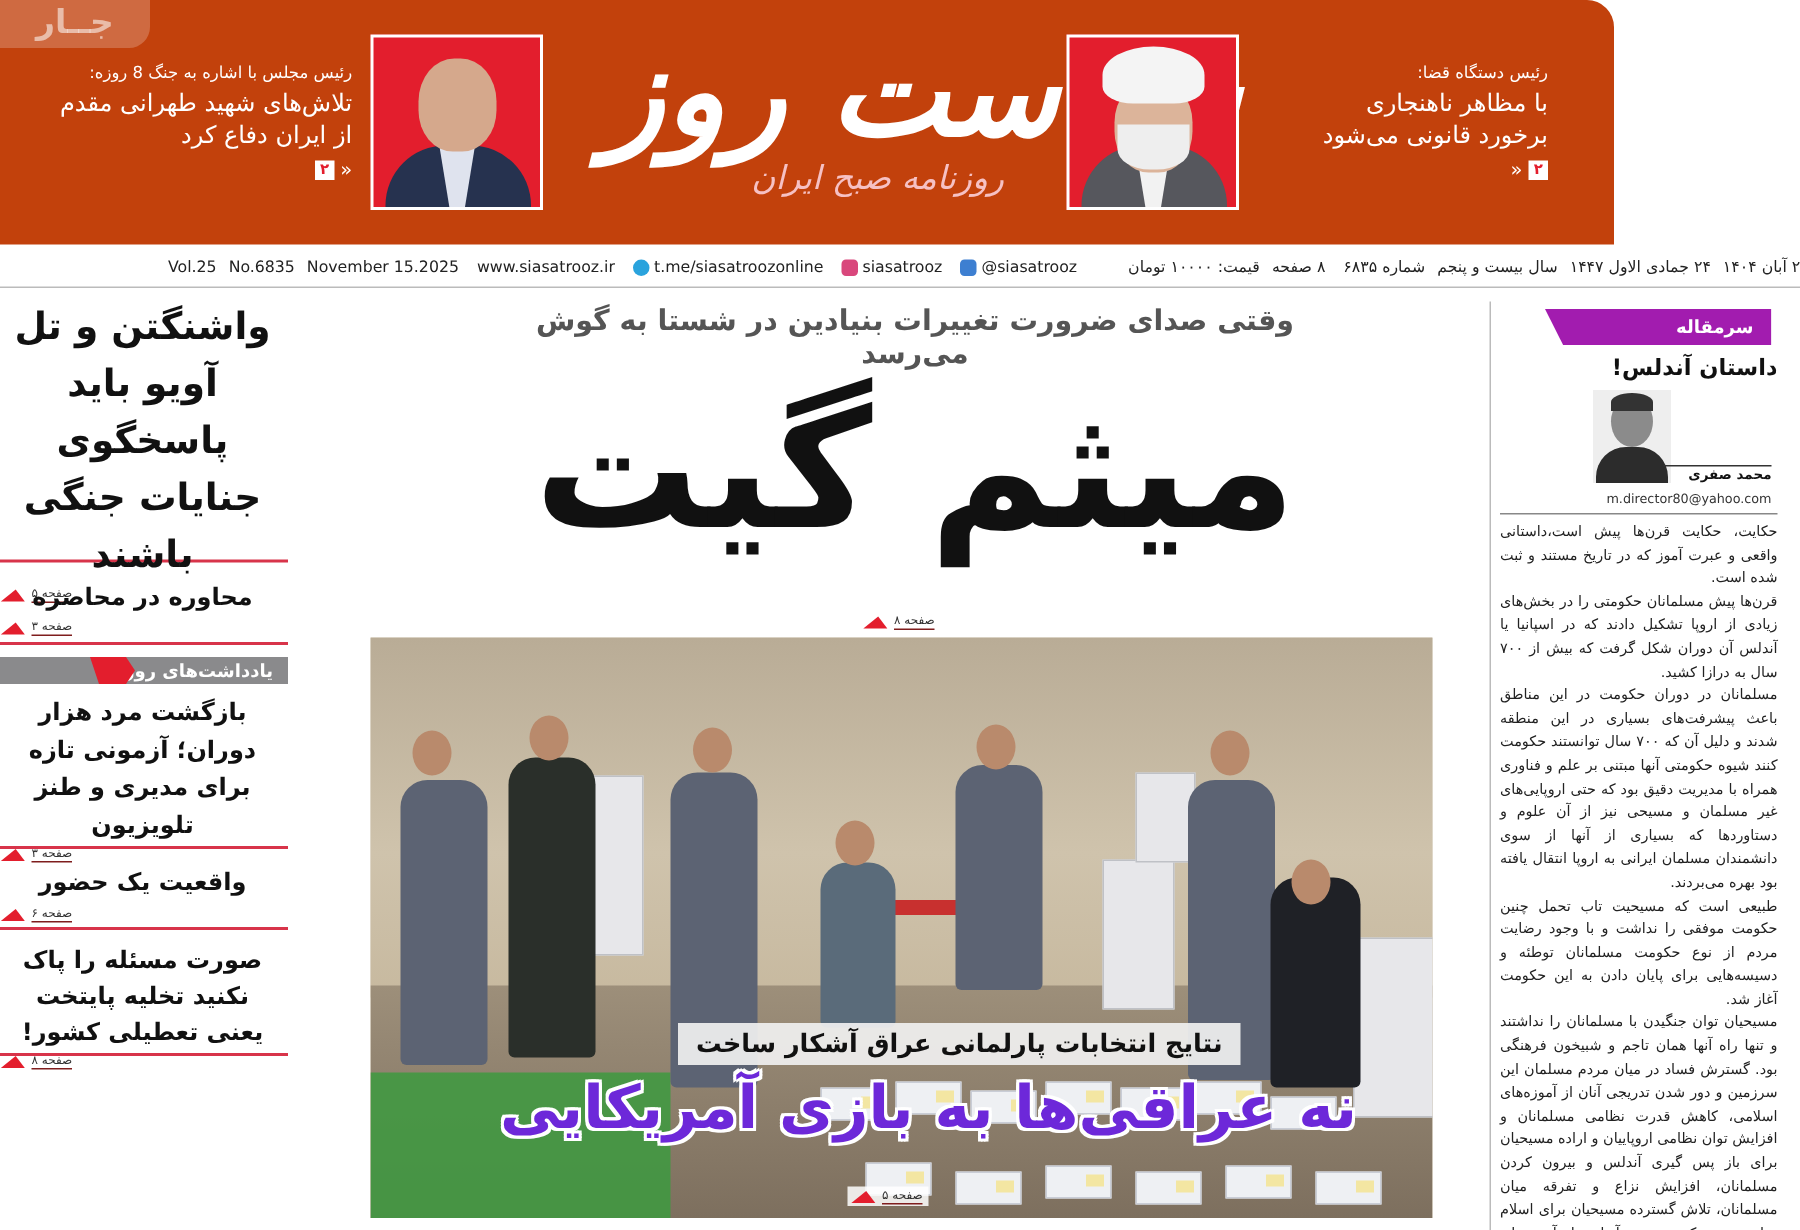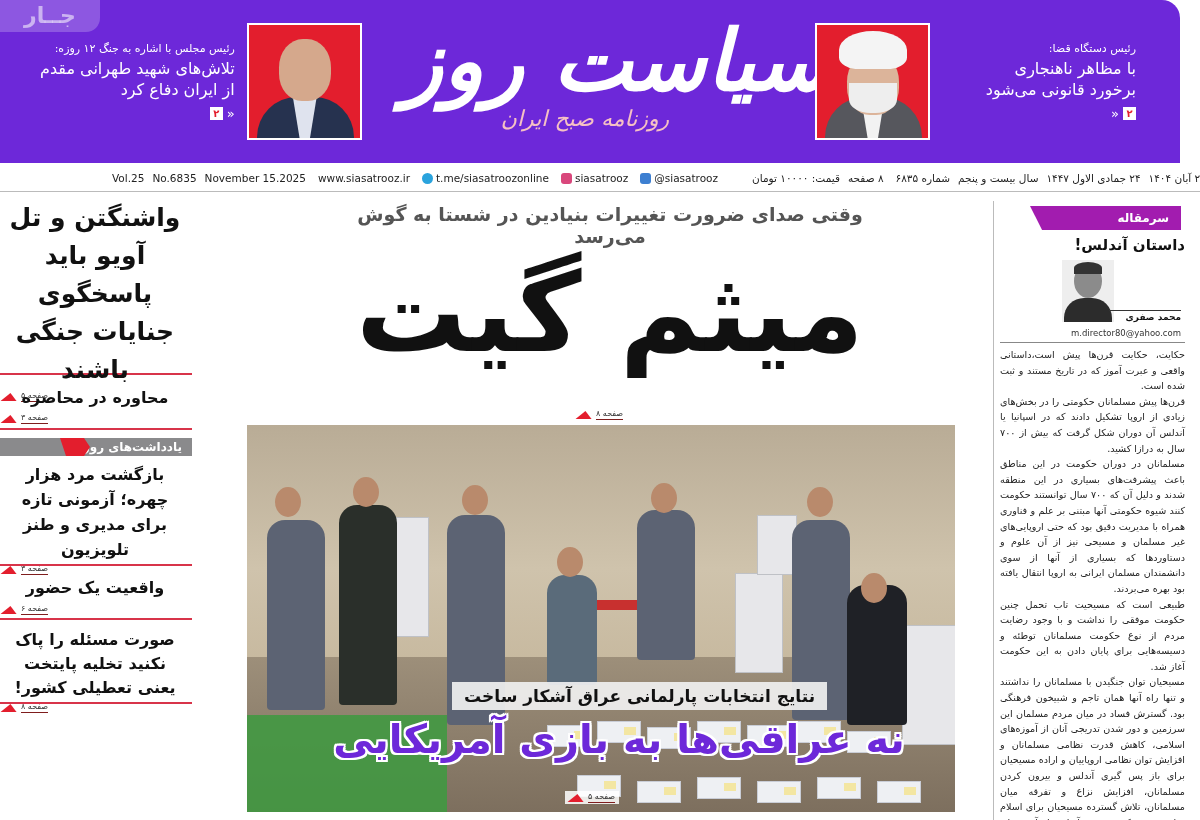--- a/index.html
+++ b/index.html
@@ -1,22 +1,22 @@
 <!DOCTYPE html>
 <html><head>
 <meta charset="utf-8">
 <style>
   * { box-sizing: border-box; margin: 0; padding: 0; }
   html, body { width: 1200px; height: 820px; overflow: hidden; background: #fff; }
   body { font-family: "DejaVu Sans", sans-serif; position: relative; color: #111; direction: rtl; }
 
   
   .masthead {
-    position: absolute; left: 0; top: 0; width: 1180px; height: 163px;
-    background: #6d28d9; border-bottom-right-radius: 0; border-top-right-radius: 18px;
+    position: absolute; left: 0; top: 0; width: 1076px; height: 163px;
+    background: #c2410c; border-bottom-right-radius: 0; border-top-right-radius: 18px;
   }
   .watermark {
     position: absolute; left: 0; top: 0; width: 100px; height: 32px;
     background: rgba(255,255,255,0.22); color: rgba(255,255,255,0.55);
     font: bold 22px "DejaVu Sans", sans-serif; line-height: 32px; text-align: center;
     border-bottom-right-radius: 14px; direction: rtl;
   }
   .promo { position: absolute; top: 22px; height: 118px; display: flex; align-items: center; }
   .promo .photo {
     width: 115px; height: 117px; border: 2px solid #fff; position: relative; overflow: hidden;
@@ -168,21 +168,21 @@
 <header class="masthead">
   <div class="watermark">جــار</div>
 
   <div class="promo left">
     <div class="photo">
       <div class="body"></div>
         <div class="collar"></div>
         <div class="head"></div>
     </div>
     <div class="text">
-      <div class="kicker">رئیس مجلس با اشاره به جنگ ۱۲ روزه:</div>
+      <div class="kicker">رئیس مجلس با اشاره به جنگ 8 روزه:</div>
       <div class="title">تلاش‌های شهید طهرانی مقدم</div>
       <div class="title">از ایران دفاع کرد</div>
       <div class="pageref">
         <span class="arrows">«</span>
         <span class="num">۲</span>
       </div>
     </div>
   </div>
 
   <div class="logo">
@@ -265,21 +265,21 @@
       <span class="ul">صفحه ۳</span>
     </div>
   </div>
 
   <div class="lsec-head">
     <span>یادداشت‌های روز</span>
     <span class="flag"></span>
   </div>
 
   <div class="lstory" style="height:104px;padding-top:0">
-    <div class="hl" style="font-size:16px;line-height:25px;padding:0 14px">بازگشت مرد هزار چهره؛ آزمونی تازه برای مدیری و طنز تلویزیون</div>
+    <div class="hl" style="font-size:16px;line-height:25px;padding:0 14px">بازگشت مرد هزار دوران؛ آزمونی تازه برای مدیری و طنز تلویزیون</div>
     <div class="pageref-small">
       <span class="tri"></span>
       <span class="ul">صفحه ۳</span>
     </div>
   </div>
   <div class="lstory" style="height:54px">
     <div class="hl" style="font-size:16px;line-height:28px;padding-top:4px">واقعیت یک حضور</div>
     <div class="pageref-small">
       <span class="tri"></span>
       <span class="ul">صفحه ۶</span>

